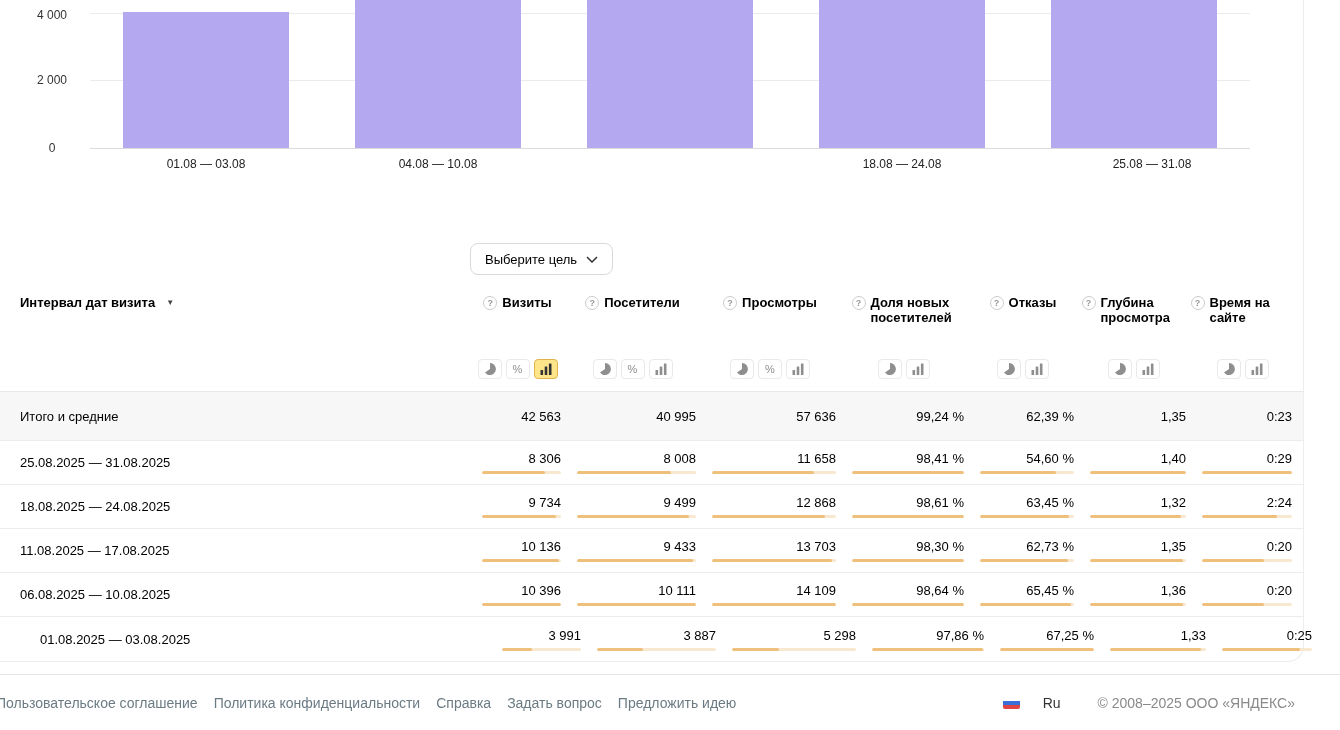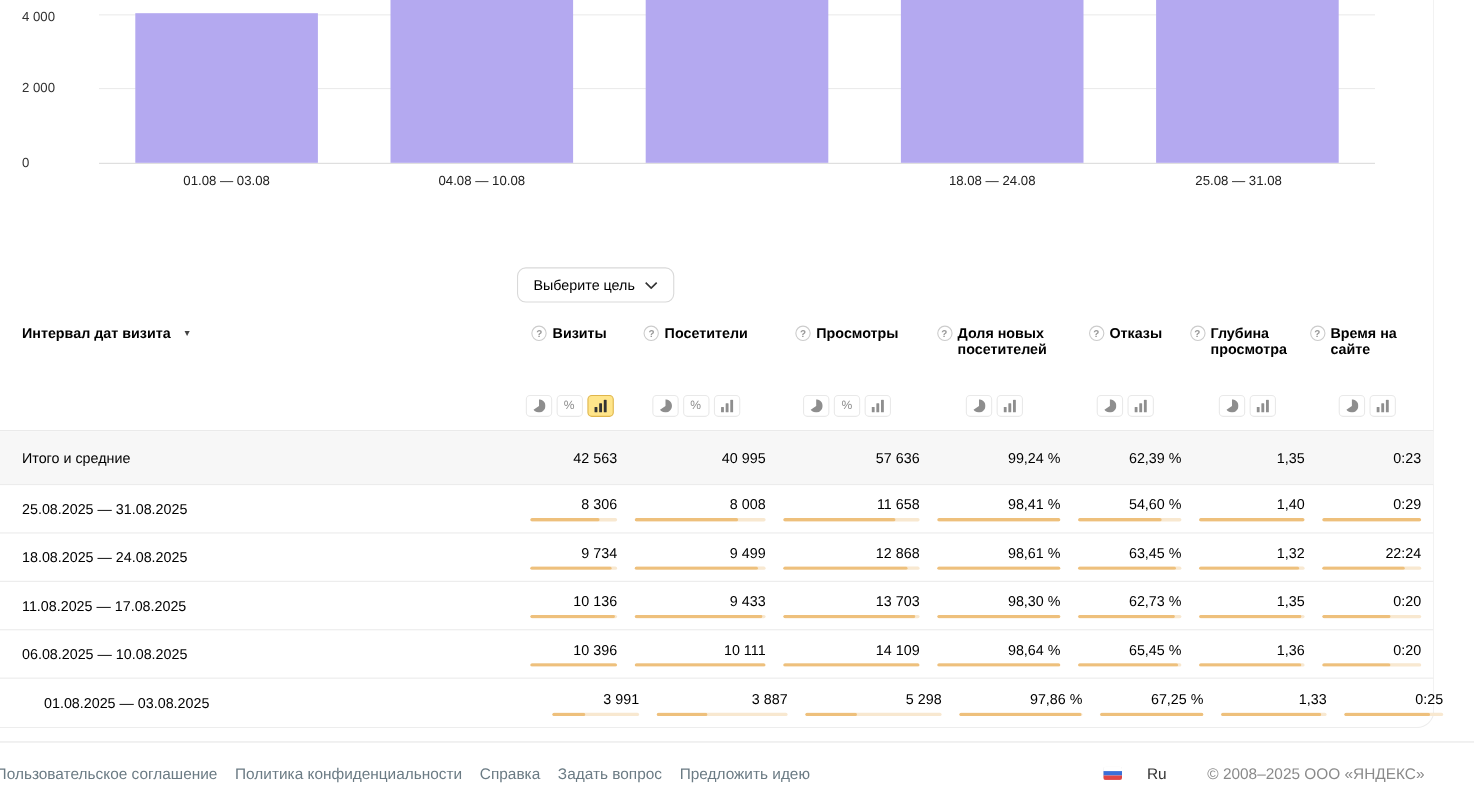--- a/index.html
+++ b/index.html
@@ -5,21 +5,21 @@
   * { box-sizing: border-box; margin: 0; padding: 0; }
   html,body { width:1340px; height:730px; background:#fff; overflow:hidden;
     font-family:"Liberation Sans","DejaVu Sans",sans-serif; color:#000;
     --bar-color:#b4a9f0; --mini-fill:#eec07c; --mini-track:#f8e8d0; }
 
   .card { position:relative; width:1304px; border-right:1px solid #ededed;
           border-bottom:1px solid #ededed; border-radius:0 0 16px 0; background:#fff; }
 
   
   .chart { position:relative; height:185px; overflow:hidden; }
-  .ytick { position:absolute; left:20px; width:64px; text-align:left;
+  .ytick { position:absolute; left:20px; width:64px; text-align:center;
            font-size:12px; color:#333; }
   .gridline { position:absolute; left:90px; width:1160px; height:1px; background:#ebebeb; }
   .gridline.axis { background:#dcdcdc; }
   .cbar { position:absolute; width:166px; background:var(--bar-color); }
   .xlabel { position:absolute; top:157px; width:160px; text-align:center;
             font-size:12px; color:#222; }
 
   
   .goal-row { margin:58px 0 0 470px; height:32px; }
   .goal-btn { display:inline-flex; align-items:center; gap:9px; height:32px;
@@ -87,21 +87,21 @@
       <div class="ytick" style="top: 141px;">0</div>
       <div class="cbar" style="left: 123px; top: 12px; height: 136px;"></div>
       <div class="cbar" style="left: 355px; top: 0px; height: 148px;"></div>
       <div class="cbar" style="left: 587px; top: 0px; height: 148px;"></div>
       <div class="cbar" style="left: 819px; top: 0px; height: 148px;"></div>
       <div class="cbar" style="left: 1051px; top: 0px; height: 148px;"></div>
       <div class="xlabel" style="left: 126px;">01.08 — 03.08</div>
       <div class="xlabel" style="left: 358px;">04.08 — 10.08</div>
       <div class="xlabel" style="left: 590px; margin-top: 48px;">11.08 — 17.08</div>
       <div class="xlabel" style="left: 822px;">18.08 — 24.08</div>
-      <div class="xlabel" style="left: 1046px;">25.08 — 31.08</div>
+      <div class="xlabel" style="left: 1072px;">25.08 — 31.08</div>
     </div>
 
   <div class="goal-row">
     <button class="goal-btn">
       <span>Выберите цель</span>
       <svg width="12" height="7" viewBox="0 0 12 7">
           <path d="M1 1l5 5 5-5" fill="none" stroke="#333" stroke-width="1.5"></path>
         </svg>
     </button>
   </div>
@@ -370,21 +370,21 @@
             <div class="minibar-fill" style="width: 94.3%;"></div>
           </div>
         </div>
         <div class="vcell">
           <div class="num">1,32</div>
           <div class="minibar">
             <div class="minibar-fill" style="width: 94.3%;"></div>
           </div>
         </div>
         <div class="vcell">
-          <div class="num">22:24</div>
+          <div class="num">2:24</div>
           <div class="minibar">
             <div class="minibar-fill" style="width: 82.8%;"></div>
           </div>
         </div>
       </div>
       <div class="grid trow">
         <div class="row-label">11.08.2025 — 17.08.2025</div>
         <div class="vcell">
           <div class="num">10 136</div>
           <div class="minibar">

